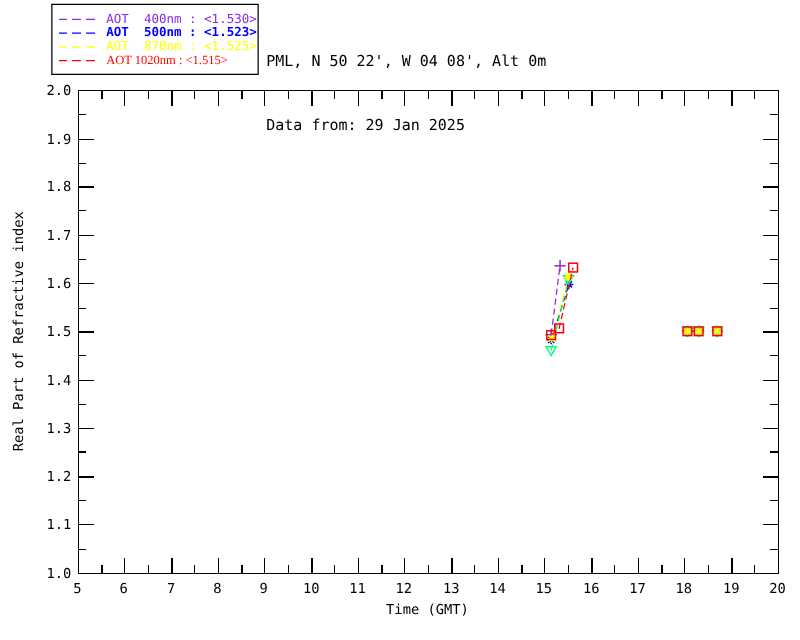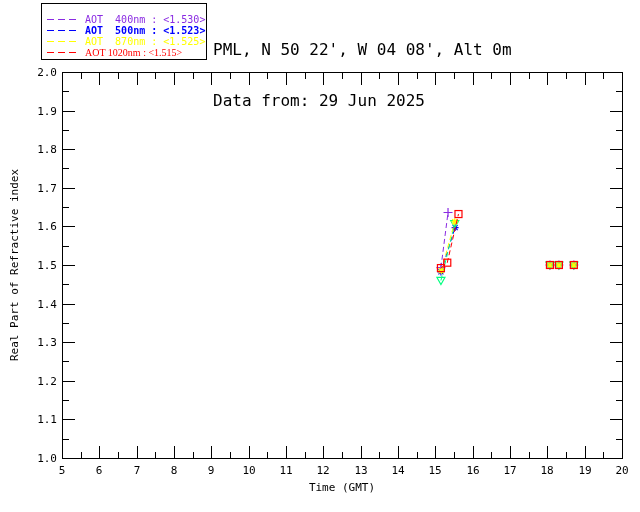--- a/index.html
+++ b/index.html
@@ -3,26 +3,26 @@
 <meta charset="utf-8">
 <style>
   html,body{margin:0;padding:0;background:#fff;}
   #canvas{
     position:relative;width:640px;height:512px;background:#ffffff;overflow:hidden;
     font-family:"DejaVu Sans Mono","Liberation Mono",monospace;
   }
   #legend-box{
     position:absolute;left:41px;top:3px;width:166px;height:57px;
     border:1px solid #000;box-sizing:border-box;
-    display:flex;flex-direction:column;justify-content:flex-end;
+    display:flex;flex-direction:column;justify-content:center;
     padding:1px 2px 1px 5px;background:#fff;
   }
   .legend-row{display:flex;align-items:center;height:11px;font-size:10px;line-height:11px;white-space:pre;}
   .legend-dash{display:inline-block;width:32px;height:1px;margin-right:6px;flex:0 0 32px;}
-  #header{position:absolute;left:213px;top:7px;font-size:16px;color:#000;line-height:17px;white-space:pre;}
+  #header{position:absolute;left:213px;top:7px;font-size:12px;color:#000;line-height:17px;white-space:pre;}
   #plot-svg{position:absolute;left:0;top:0;}
 </style>
 </head>
 <body>
 
 <div id="canvas">
 
   <div id="legend-box">
     <div class="legend-row">
       <span class="legend-dash" style="background: repeating-linear-gradient(90deg, rgb(138, 43, 226) 0px, rgb(138, 43, 226) 7px, rgba(0, 0, 0, 0) 7px, rgba(0, 0, 0, 0) 11px);"></span>
@@ -37,21 +37,21 @@
       <span style="color: rgb(255, 255, 0);">AOT  870nm : &lt;1.525&gt;</span>
     </div>
     <div class="legend-row">
       <span class="legend-dash" style="background: repeating-linear-gradient(90deg, rgb(255, 0, 0) 0px, rgb(255, 0, 0) 7px, rgba(0, 0, 0, 0) 7px, rgba(0, 0, 0, 0) 11px);"></span>
       <span style="color: rgb(255, 0, 0); font-family: Liberation Serif, serif;">AOT 1020nm : &lt;1.515&gt;</span>
     </div>
   </div>
 
   <div id="header">
     <div>PML, N 50 22', W 04 08', Alt 0m</div>
-    <div>Data from: 29 Jun 2025</div>
+    <div>Data from: 29 Jan 2025</div>
   </div>
 
   <svg id="plot-svg" width="640" height="512" viewBox="0 0 640 512" xmlns="http://www.w3.org/2000/svg">
       <g shape-rendering="crispEdges">
         <rect x="62.5" y="72.5" width="560" height="386" fill="none" stroke="#000000" stroke-width="1"></rect>
         <line x1="62.5" y1="458" x2="62.5" y2="446" stroke="#000000" stroke-width="1"></line>
         <line x1="62.5" y1="73" x2="62.5" y2="85" stroke="#000000" stroke-width="1"></line>
         <line x1="99.5" y1="458" x2="99.5" y2="446" stroke="#000000" stroke-width="1"></line>
         <line x1="99.5" y1="73" x2="99.5" y2="85" stroke="#000000" stroke-width="1"></line>
         <line x1="137.5" y1="458" x2="137.5" y2="446" stroke="#000000" stroke-width="1"></line>

